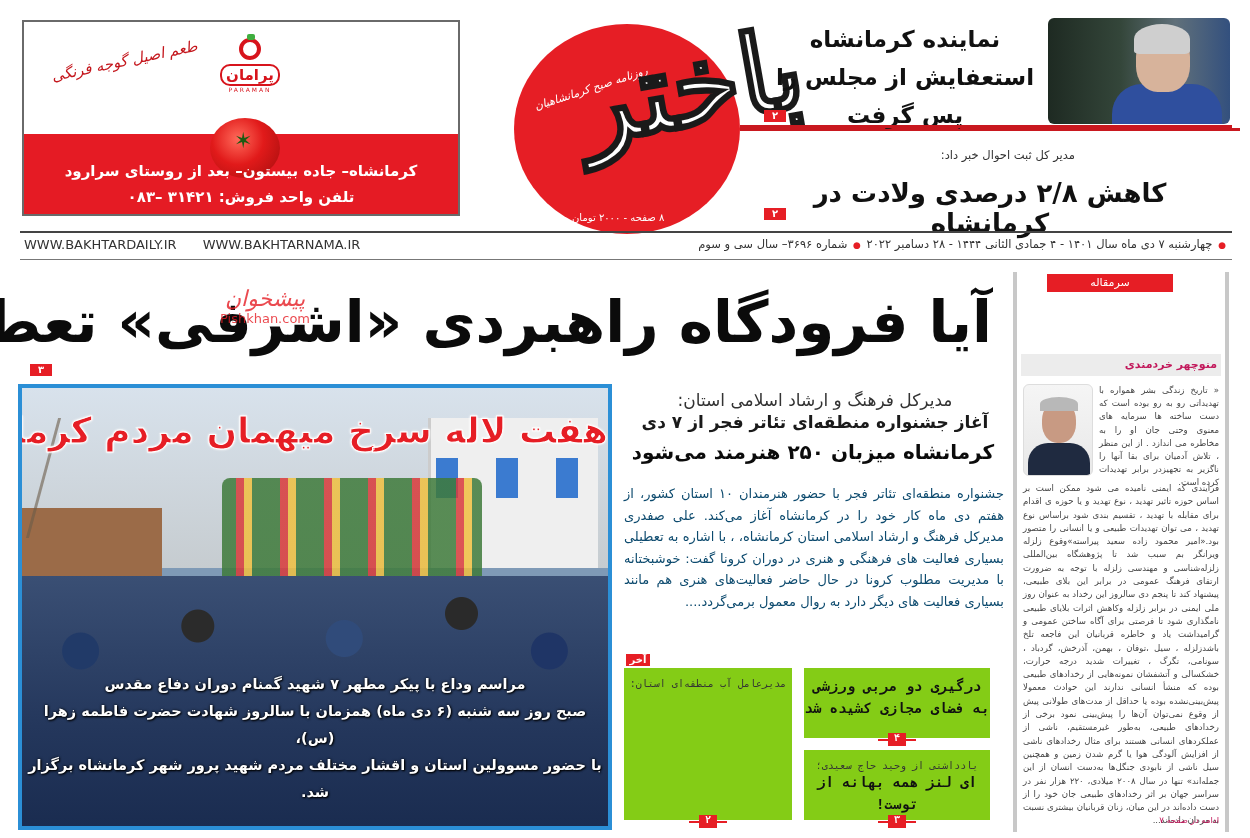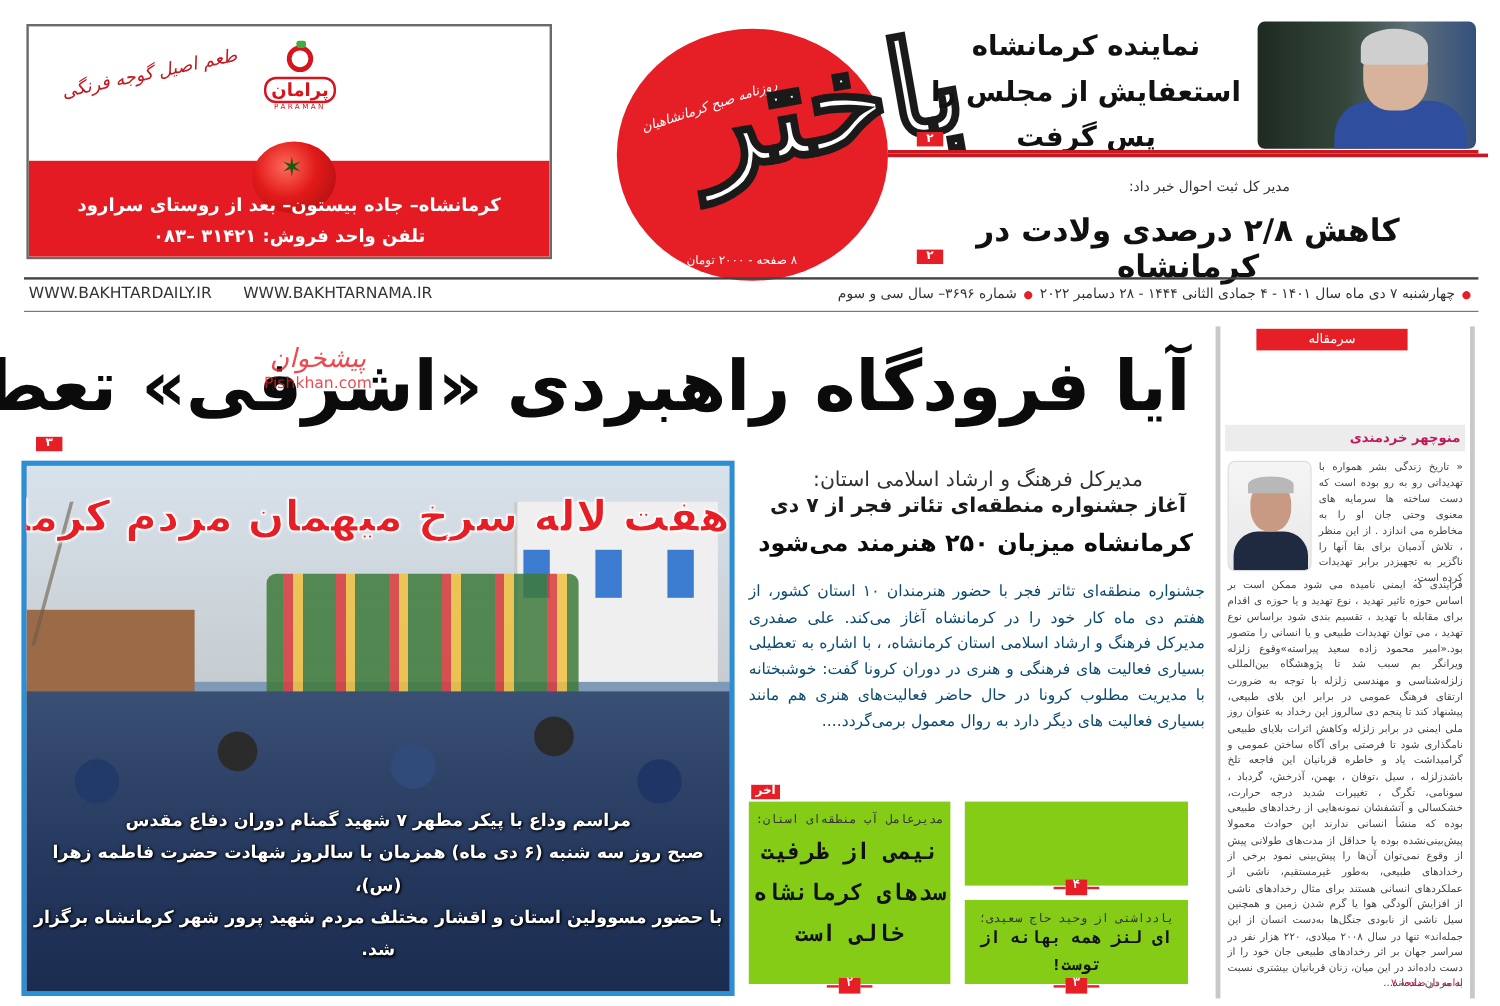--- a/index.html
+++ b/index.html
@@ -173,38 +173,38 @@
   </div>
 </div>
 
 <div class="abs ca-kicker">مدیرکل فرهنگ و ارشاد اسلامی استان:</div>
 <div class="abs ca-sub">آغاز جشنواره منطقه‌ای تئاتر فجر از ۷ دی</div>
 <div class="abs ca-head">کرمانشاه میزبان ۲۵۰ هنرمند می‌شود</div>
 <div class="abs ca-body">جشنواره منطقه‌ای تئاتر فجر با حضور هنرمندان ۱۰ استان کشور، از هفتم دی ماه کار خود را در کرمانشاه آغاز می‌کند. علی صفدری مدیرکل فرهنگ و ارشاد اسلامی استان کرمانشاه، ، با اشاره به تعطیلی بسیاری فعالیت های فرهنگی و هنری در دوران کرونا گفت: خوشبختانه با مدیریت مطلوب کرونا در حال حاضر فعالیت‌های هنری هم مانند بسیاری فعالیت های دیگر دارد به روال معمول برمی‌گردد....</div>
 <div class="abs pg-badge ca-badge">آخر</div>
 
 <div class="abs box box-a">
+  <div class="b-title">درگیری دو مربی ورزشی به فضای مجازی کشیده شد</div>
   <div class="b-badge">
     <span class="ln"></span>
     <span class="pg-badge">۴</span>
     <span class="ln"></span>
   </div>
 </div>
 <div class="abs box box-b">
   <div class="b-kicker">یادداشتی از وحید حاج سعیدی؛</div>
   <div class="b-title">ای لنز همه بهانه از توست!</div>
   <div class="b-badge">
     <span class="ln"></span>
     <span class="pg-badge">۳</span>
     <span class="ln"></span>
   </div>
 </div>
 <div class="abs box box-c">
   <div class="b-kicker">مدیرعامل آب منطقه‌ای استان:</div>
-  <div class="b-title">نیمی از ظرفیت سدهای کرمانشاه خالی است</div>
   <div class="b-badge">
     <span class="ln"></span>
     <span class="pg-badge">۲</span>
     <span class="ln"></span>
   </div>
 </div>
 
 <div class="abs edit">
   <div class="ed-label">سرمقاله</div>
   <div class="ed-authorbg"></div>

